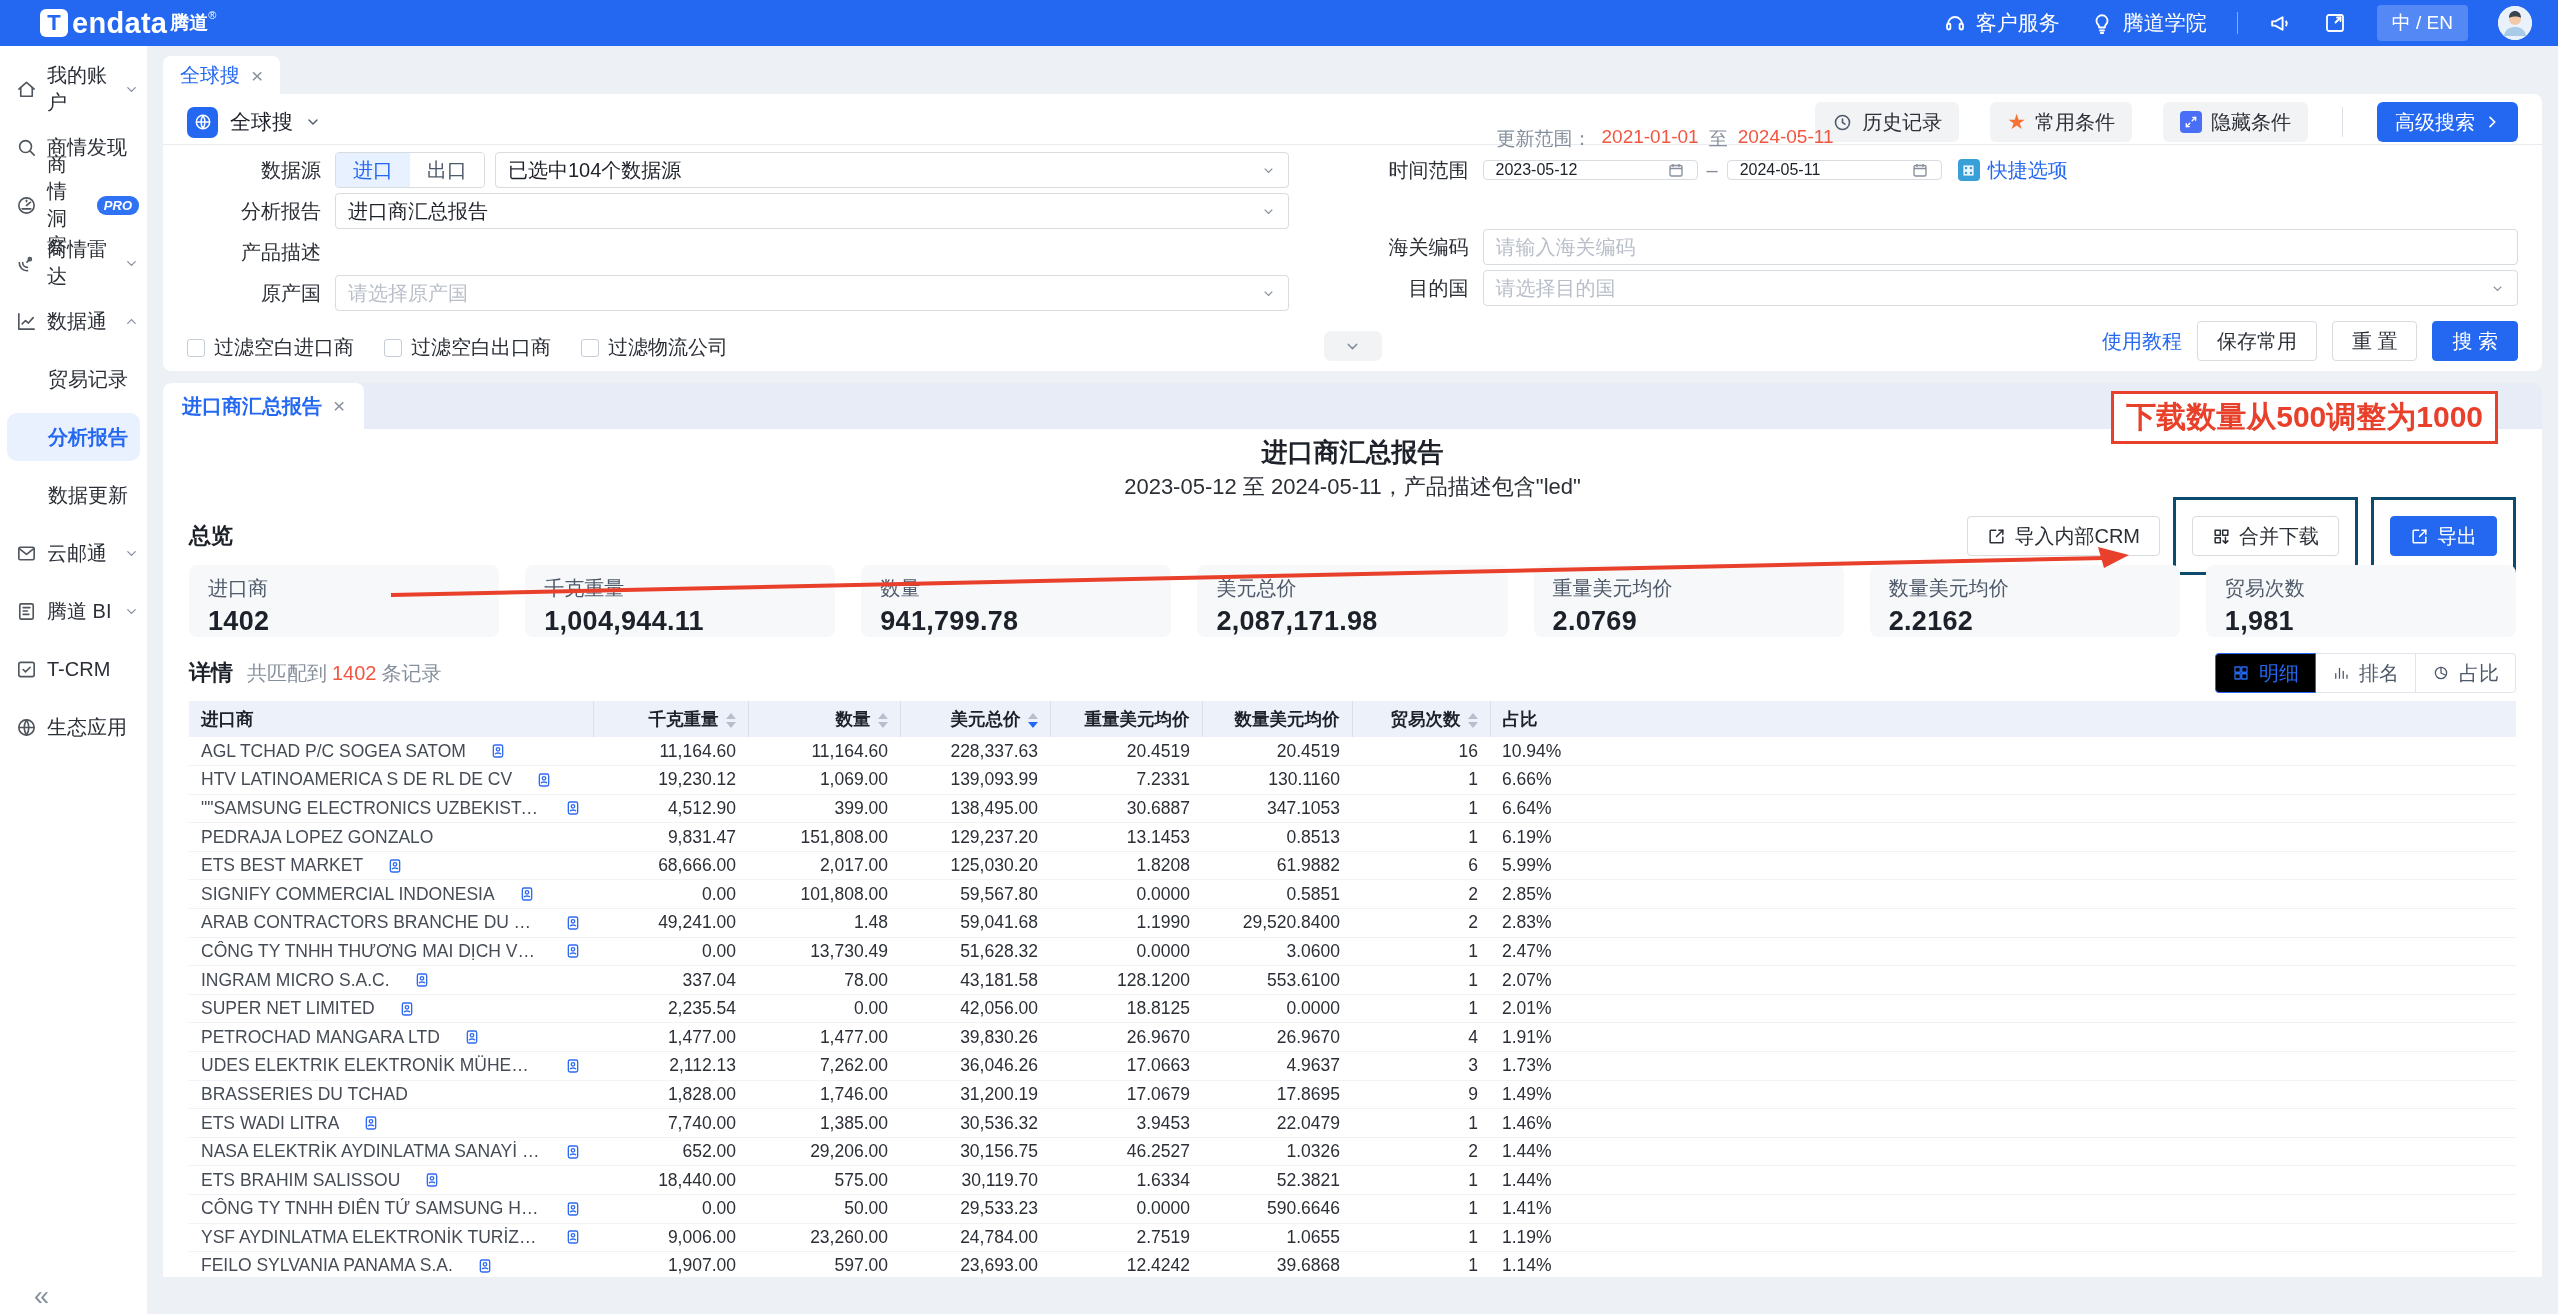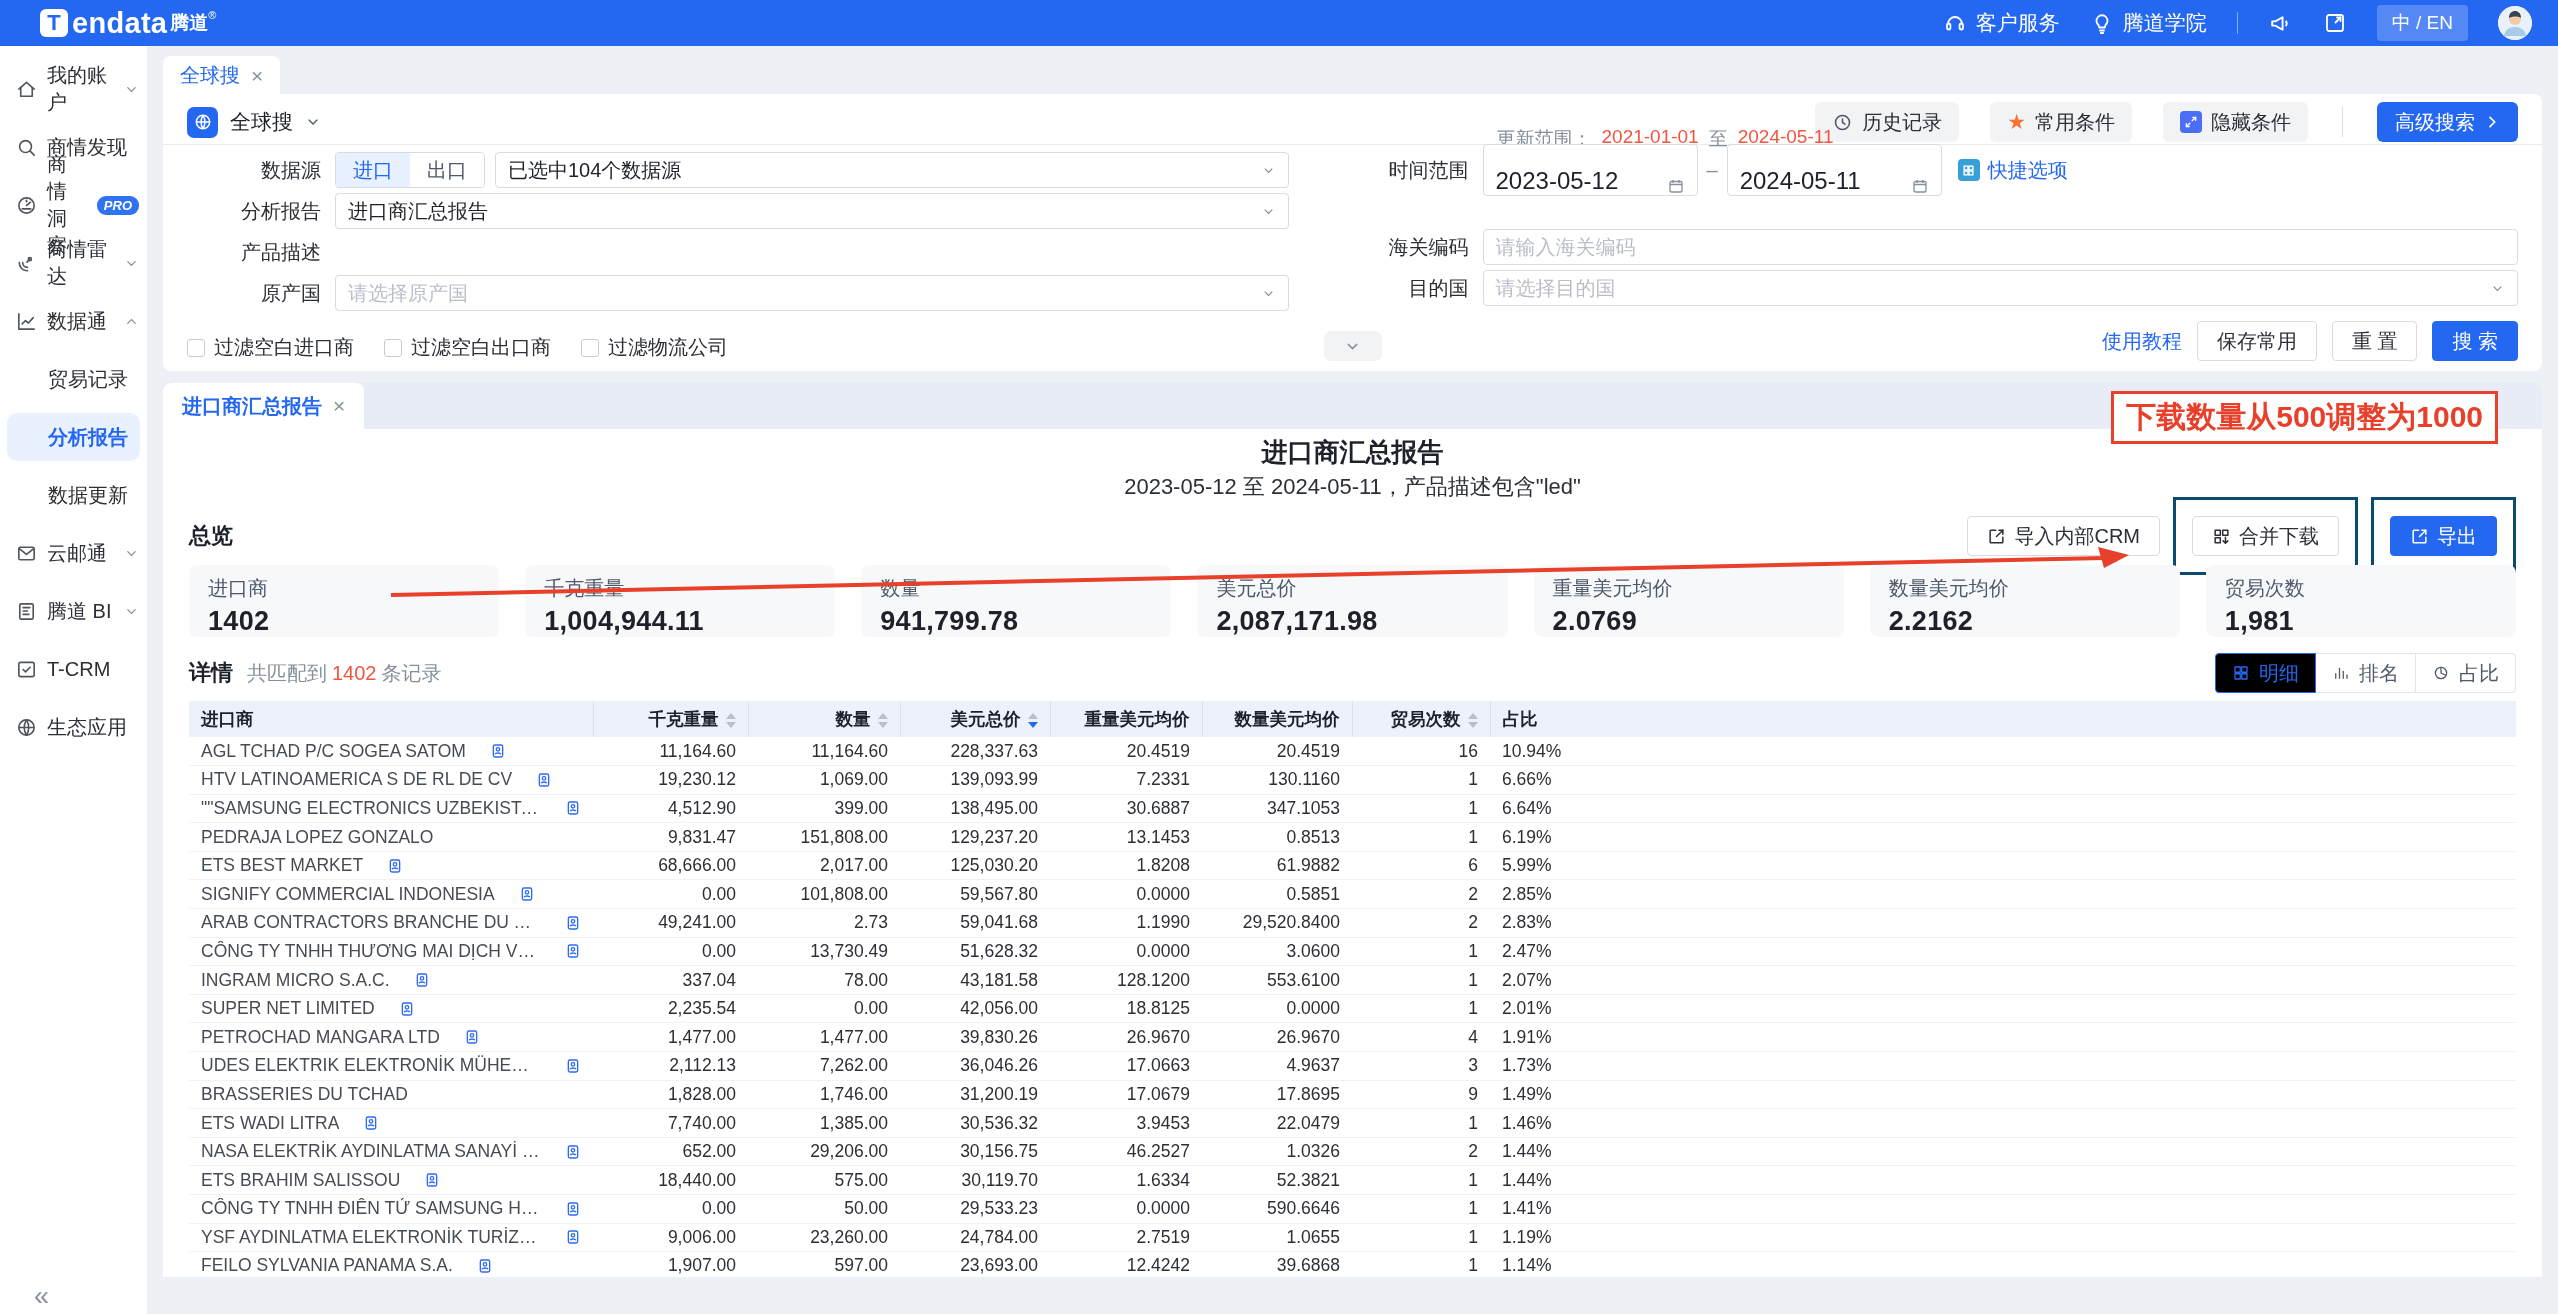--- a/index.html
+++ b/index.html
@@ -59,21 +59,21 @@
 .grow{flex:1}
 .ph{color:#b9bfc9}
 .chev2{margin-left:auto;color:#86909c}
 .toggle{display:flex;border:1px solid #d8dbe0;border-radius:4px;overflow:hidden;height:36px;margin-right:10px}
 .tg{padding:0 17px;display:flex;align-items:center;font-size:20px;color:#4e5969;background:#fff;cursor:pointer}
 .tg.active{background:#e8f1ff;color:#2468f2}
 input.text{height:36px;border:1px solid #d8dbe0;border-radius:4px;font-size:20px;padding:0 46px 0 12px;width:100%;color:#1d2129;font-family:inherit;outline:none}
 input.text::placeholder{color:#b9bfc9}
 .in-icon{position:absolute;right:8px;width:26px;height:26px;border-radius:5px;background:#3478f6;color:#fff;font-size:12px;font-weight:bold;display:flex;align-items:center;justify-content:center;cursor:pointer}
 .out-icon{position:absolute;right:-38px;width:27px;height:27px;border-radius:6px;background:#596173;color:#fff;font-size:13px;display:flex;align-items:center;justify-content:center;cursor:pointer}
-.datebox{width:215px;height:52px;border:1px solid #d8dbe0;border-radius:4px;display:flex;align-items:flex-end;padding:0 12px;font-size:24px;background:#fff;cursor:pointer}
+.datebox{width:215px;height:20px;border:1px solid #d8dbe0;border-radius:4px;display:flex;align-items:flex-end;padding:0 12px;font-size:16px;background:#fff;cursor:pointer}
 .datebox .cal{margin-left:auto;color:#86909c}
 .dash{margin:0 9px;color:#86909c}
 .quick{display:flex;align-items:center;gap:8px;margin-left:16px;color:#2468f2;cursor:pointer}
 .quick-ic{width:22px;height:22px;border-radius:4px;background:#38a0d9;color:#fff;display:flex;align-items:center;justify-content:center}
 .update-line{position:absolute;top:-26px;left:144px;font-size:19px;color:#86909c;display:flex;gap:10px;white-space:nowrap}
 .update-line .red{color:#f25540}
 .check-row{display:flex;align-items:flex-end;margin-top:10px;position:relative;height:40px}
 .cb{display:flex;align-items:center;gap:9px;margin-right:30px;cursor:pointer;color:#2b2f36}
 .cb .sq{width:18px;height:18px;border:1.5px solid #c6ccd6;border-radius:3px;background:#fff}
 .collapse-pill{position:absolute;left:50%;transform:translateX(-50%);width:58px;height:30px;background:#f2f3f5;border-radius:7px;display:flex;align-items:center;justify-content:center;color:#86909c;cursor:pointer}
@@ -800,21 +800,21 @@
                   <span style="display:flex">
                     <svg width="16" height="16" viewBox="0 0 24 24" fill="none" stroke="#2e6bf2" stroke-width="2">
                       <rect x="5" y="3" width="14" height="18" rx="2.5"></rect>
                       <circle cx="12" cy="9.5" r="2.6"></circle>
                       <path d="M7.5 17c1-2.6 8-2.6 9 0"></path>
                     </svg>
                   </span>
                 </span>
               </td>
               <td class="num">49,241.00</td>
-              <td class="num">2.73</td>
+              <td class="num">1.48</td>
               <td class="num">59,041.68</td>
               <td class="num">1.1990</td>
               <td class="num">29,520.8400</td>
               <td class="num">2</td>
               <td class="left">2.83%</td>
             </tr>
             <tr class="">
               <td>
                 <span class="row-name">
                   <span class="nm">CÔNG TY TNHH THƯƠNG MAI DỊCH VỤ ĐIÊN MANH PHƯƠNG</span>

